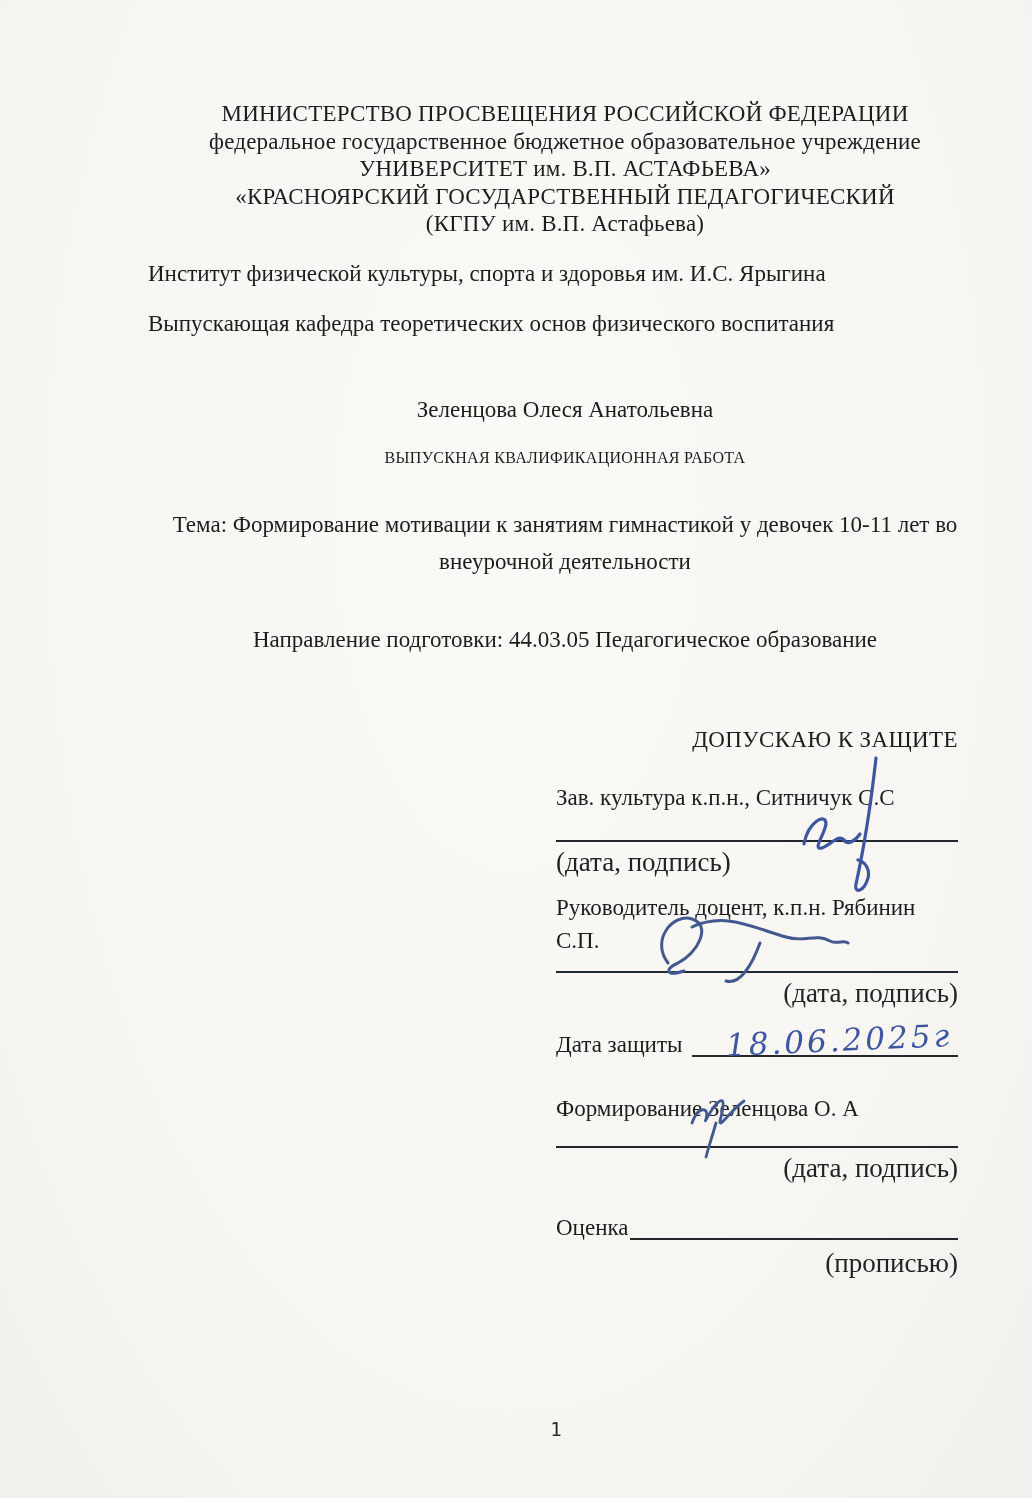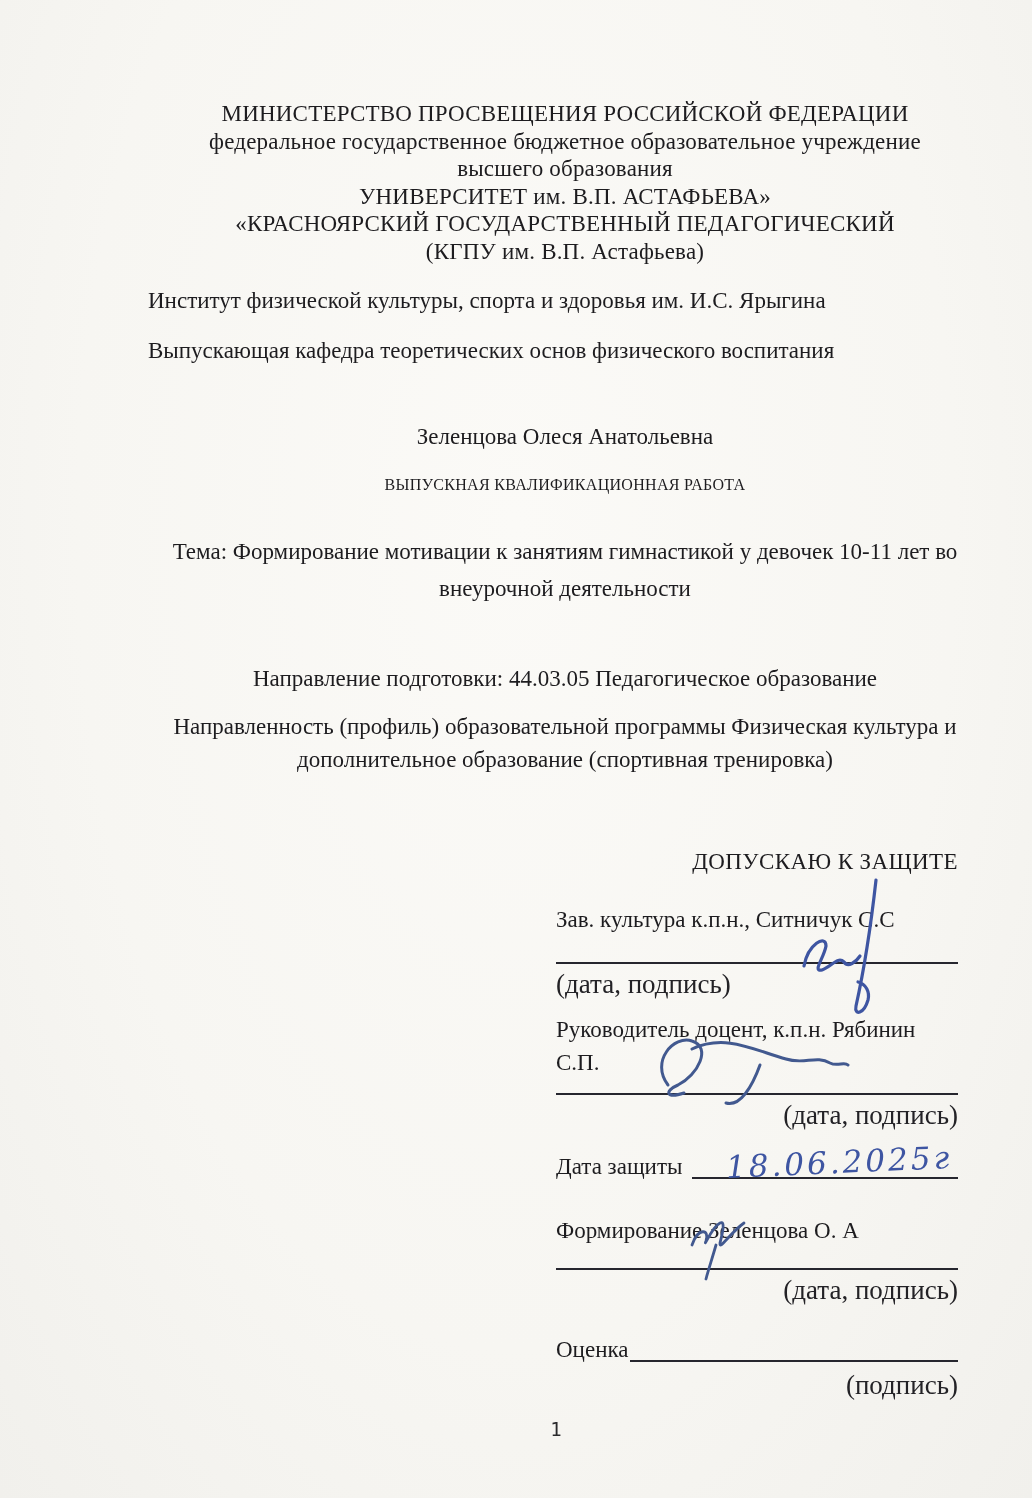--- a/index.html
+++ b/index.html
@@ -22,21 +22,21 @@
     box-sizing: border-box;
     border-radius: 8px;
   }
   .center { text-align: center; }
   .header-block { line-height: 27.5px; letter-spacing: 0.2px; }
   .institute-block { margin-top: 22px; }
   .institute-block p { margin: 0 0 22px 0; line-height: 28px; }
   .author-name { margin-top: 58px; line-height: 28px; }
   .work-type { margin-top: 20px; line-height: 28px; font-size: 16px; letter-spacing: 0.3px; }
   .topic { margin-top: 34px; line-height: 37px; text-align: center; }
-  .direction { margin-top: 58px; line-height: 28px; }
+  .direction { margin-top: 46px; line-height: 28px; }
   .profile { margin-top: 17px; line-height: 33px; }
 
   .right-block {
     width: 402px;
     margin: 72px 24px 0 auto;
   }
   .approve-title { text-align: right; line-height: 28px; letter-spacing: 0.4px; }
   .field-text { margin-top: 27px; line-height: 33px; position: relative; }
   .sigline { position: relative; border-bottom: 2px solid #26262e; }
   .sigline.h1 { height: 26px; }
@@ -85,40 +85,38 @@
 </style>
 </head>
 <body>
 
 <div class="page">
   <div class="content">
 
     <div class="header-block center">
       <div>МИНИСТЕРСТВО ПРОСВЕЩЕНИЯ РОССИЙСКОЙ ФЕДЕРАЦИИ</div>
       <div>федеральное государственное бюджетное образовательное учреждение</div>
-      <div>высшего образования</div>
       <div>УНИВЕРСИТЕТ им. В.П. АСТАФЬЕВА»</div>
       <div>«КРАСНОЯРСКИЙ ГОСУДАРСТВЕННЫЙ ПЕДАГОГИЧЕСКИЙ</div>
       <div>(КГПУ им. В.П. Астафьева)</div>
     </div>
 
     <div class="institute-block">
       <p>Институт физической культуры, спорта и здоровья им. И.С. Ярыгина</p>
       <p>Выпускающая кафедра теоретических основ физического воспитания</p>
     </div>
 
     <div class="author-name center">Зеленцова Олеся Анатольевна</div>
 
     <div class="work-type center">ВЫПУСКНАЯ КВАЛИФИКАЦИОННАЯ РАБОТА</div>
 
     <div class="topic">Тема: Формирование мотивации к занятиям гимнастикой у девочек 10-11 лет во внеурочной деятельности</div>
 
     <div class="direction center">Направление подготовки: 44.03.05 Педагогическое образование</div>
 
-    <div class="profile center">Направленность (профиль) образовательной программы Физическая культура и дополнительное образование (спортивная тренировка)</div>
 
     <div class="right-block">
 
       <div class="approve-title">ДОПУСКАЮ К ЗАЩИТЕ</div>
 
       <div class="field-text">Зав. культура к.п.н., Ситничук С.С</div>
       <div class="sigline h1">
         <svg class="sig-svg sig-head" width="120" height="150" viewBox="0 0 120 150">
           <g fill="none" stroke="#3e55a2" stroke-width="3.2" stroke-linecap="round" stroke-linejoin="round">
             <path d="M8,92 C12,70 30,60 30,72 C28,84 16,98 26,96 C36,92 42,82 48,88 C52,94 60,88 64,82"></path>
@@ -154,19 +152,19 @@
             <path d="M32,32 C28,46 24,58 22,66"></path>
           </g>
         </svg>
       </div>
       <div class="caption right">(дата, подпись)</div>
 
       <div class="inline-row grade grade-row">
         <span class="label">Оценка</span>
         <span class="fill-line"></span>
       </div>
-      <div class="caption right">(подпись)</div>
+      <div class="caption right">(прописью)</div>
 
     </div>
   </div>
 
   <div class="page-number">1</div>
 </div>
 
 </body></html>

